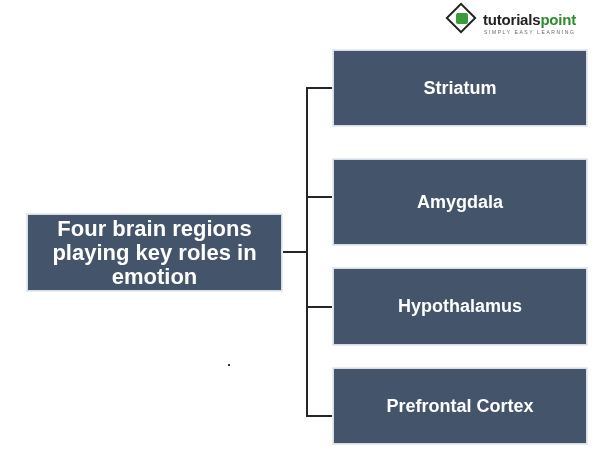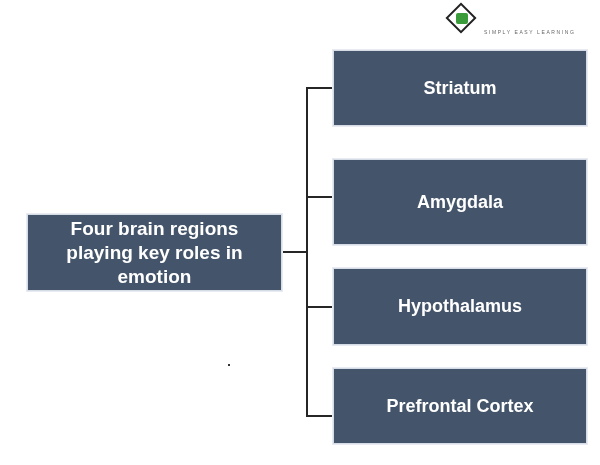--- a/index.html
+++ b/index.html
@@ -1,34 +1,35 @@
 <!DOCTYPE html>
 <html><head>
 <meta charset="utf-8">
 <style>
   html, body { margin:0; padding:0; background:#ffffff; }
   body { width:600px; height:465px; position:relative; overflow:hidden; font-family:"Liberation Sans", sans-serif; }
   .box { position:absolute; background:#44546a; color:#ffffff; display:flex; align-items:center; justify-content:center; text-align:center; font-weight:bold; box-sizing:border-box; border:1px solid #d6dce5; box-shadow:0 0 0 1px #e8ecf2; }
-  .root { left:27px; top:214px; width:255px; height:77px; font-size:19px; line-height:24px; }
+  .root { left:27px; top:214px; width:255px; height:77px; font-size:22px; line-height:24px; }
   .child { left:333px; width:254px; height:76px; font-size:18px; }
   .line { position:absolute; background:#262626; }
   .logo { position:absolute; left:447px; top:5px; width:150px; height:34px; }
   .logo-diamond { position:absolute; left:3px; top:2px; width:22px; height:22px; transform:rotate(45deg); border:2px solid #222; background:#fff; box-sizing:border-box; }
   .logo-inner { position:absolute; left:9px; top:8px; width:12px; height:11px; background:#3a9b3a; border-radius:2px; }
   .logo-text { position:absolute; left:36px; top:6px; font-size:15px; font-weight:bold; color:#222; letter-spacing:-0.2px; }
   .logo-text .accent { color:#2e8b2e; }
   .logo-sub { position:absolute; left:37px; top:24px; font-size:5px; letter-spacing:1.6px; color:#666; }
   .dot { position:absolute; left:228px; top:364px; width:2px; height:2px; background:#333; }
 </style>
 </head>
 <body>
 
 <div class="logo">
   <div class="logo-diamond"></div>
   <div class="logo-inner"></div>
+  <div class="logo-text"><span>tutorials</span><span class="accent">point</span></div>
   <div class="logo-sub">SIMPLY EASY LEARNING</div>
 </div>
 
 <div class="line" style="left:282px; top:251px; width:26px; height:2px;"></div>
 <div class="line" style="left:306px; top:87px; width:2px; height:330px;"></div>
 <div class="line" style="left:306px; top:87px; width:27px; height:2px;"></div>
 <div class="line" style="left:306px; top:196px; width:27px; height:2px;"></div>
 <div class="line" style="left:306px; top:306px; width:27px; height:2px;"></div>
 <div class="line" style="left:306px; top:415px; width:27px; height:2px;"></div>
 

